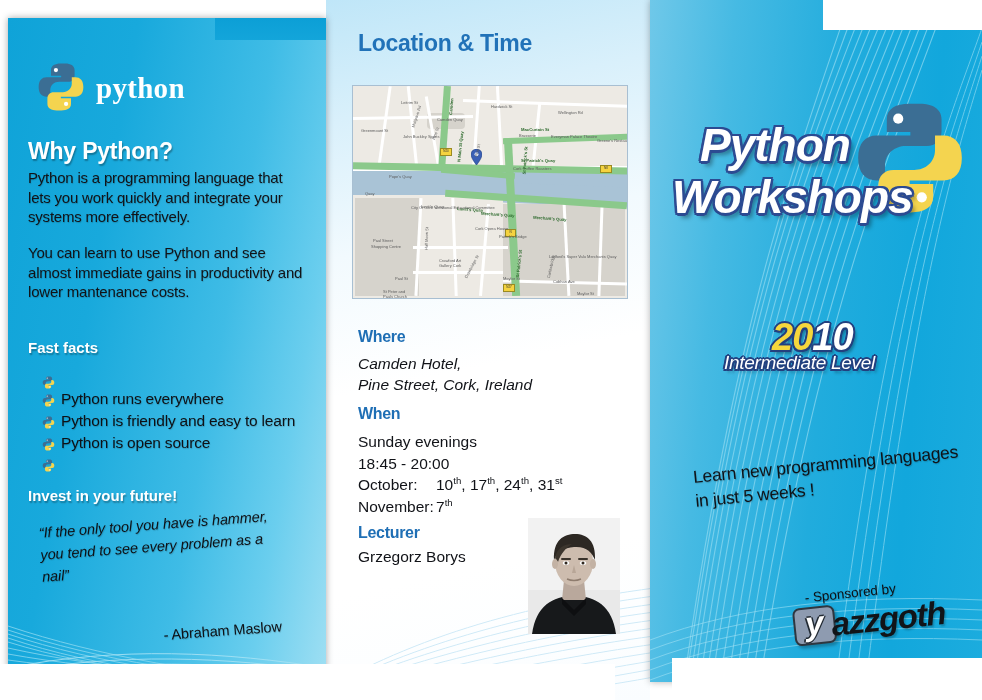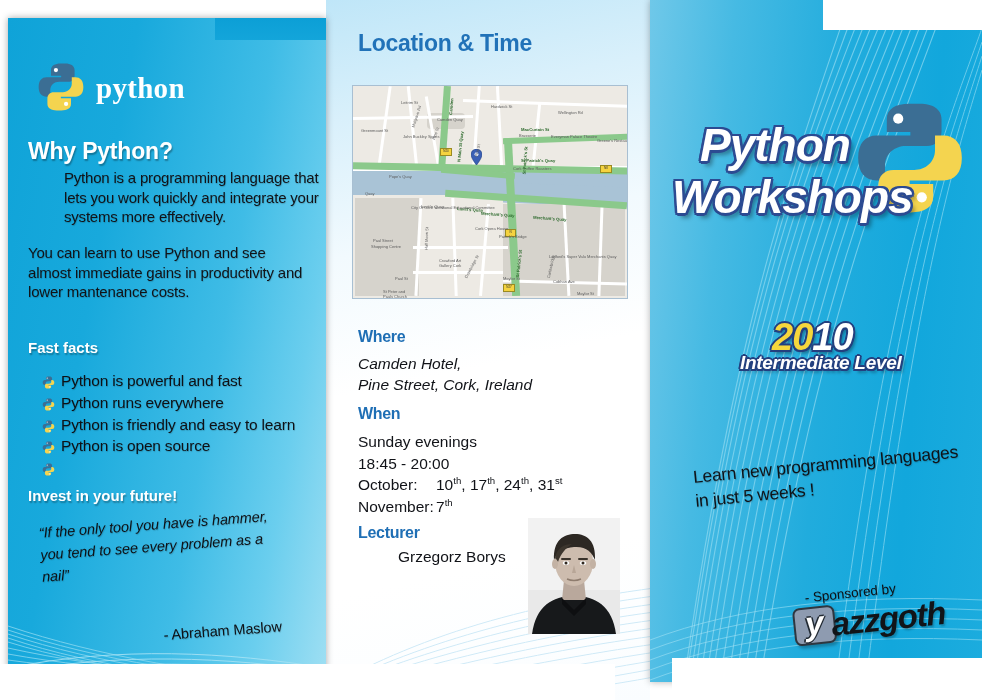--- a/index.html
+++ b/index.html
@@ -34,21 +34,21 @@
 
   
   #py-logo-row{position:absolute;left:36px;top:62px;display:flex;align-items:center;gap:10px;}
   #py-wordmark{font-family:"Liberation Serif",serif;font-size:29px;font-weight:700;color:#ffffff;
     letter-spacing:0.3px;line-height:1;padding-bottom:2px;}
   .h-left{position:absolute;color:#ffffff;font-weight:bold;
     text-shadow:1px 1.5px 1.5px rgba(0,0,0,0.30);}
   #why-python{left:28px;top:138px;font-size:23px;letter-spacing:-0.2px;}
   .body-left{position:absolute;color:#111318;font-size:15px;line-height:1.30;
     letter-spacing:-0.2px;text-shadow:0.5px 1px 1px rgba(0,0,0,0.18);}
-  #para1{left:28px;top:168px;width:276px;margin-left:36px;}
+  #para1{left:28px;top:168px;width:276px;}
   #para2{left:28px;top:243px;width:276px;}
   #fast-facts-h{left:28px;top:339px;font-size:15px;}
   #facts-list{position:absolute;left:42px;top:371px;width:268px;margin:0;padding:0;list-style:none;}
   #facts-list li{display:flex;align-items:flex-start;gap:6px;color:#0E1116;font-size:15.5px;
     line-height:1.28;margin-bottom:2px;letter-spacing:-0.2px;
     text-shadow:0.5px 1px 1px rgba(0,0,0,0.18);}
   .bullet-py{flex:0 0 auto;width:13px;height:13px;margin-top:3px;}
   #invest-h{left:28px;top:487px;font-size:15px;}
   #quote-block{position:absolute;left:38px;top:522px;width:250px;color:#0E1116;
     font-size:14.5px;font-style:italic;line-height:1.52;letter-spacing:-0.1px;
@@ -75,21 +75,21 @@
     font-size:3px;color:#333;text-align:center;line-height:5px;}
 
   #where-h{left:358px;top:328px;font-size:16px;}
   #where-body{position:absolute;left:358px;top:354px;color:#111318;font-size:15.5px;line-height:1.35;font-style:italic;}
   #when-h{left:358px;top:405px;font-size:16px;}
   #when-body{position:absolute;left:358px;top:431px;color:#111318;font-size:15.5px;line-height:1.40;}
   #when-body .mrow{display:flex;}
   #when-body .mlab{width:78px;flex:0 0 78px;}
   sup{font-size:0.62em;vertical-align:super;}
   #lecturer-h{left:358px;top:524px;font-size:16px;}
-  #lecturer-name{position:absolute;left:358px;top:548px;color:#111318;font-size:15.5px;margin-left:40px;}
+  #lecturer-name{position:absolute;left:358px;top:548px;color:#111318;font-size:15.5px;}
   #lecturer-photo{position:absolute;left:528px;top:518px;width:92px;height:116px;
     background:linear-gradient(170deg,#f4f4f4,#d8d8d8);overflow:hidden;}
   #note-mid{position:absolute;left:356px;top:650px;color:#111318;font-size:14px;letter-spacing:-0.2px;}
 
   
   .h-right{position:absolute;color:#ffffff;font-weight:bold;font-style:italic;
     letter-spacing:-1px;
     text-shadow:
       -2.5px 0 0 #2C4B92, 2.5px 0 0 #2C4B92, 0 -2.5px 0 #2C4B92, 0 2.5px 0 #2C4B92,
       -2px -2px 0 #2C4B92, 2px -2px 0 #2C4B92, -2px 2px 0 #2C4B92, 2px 2px 0 #2C4B92,
@@ -100,25 +100,25 @@
   #year-wrap{position:absolute;left:772px;top:318px;font-size:38px;font-weight:bold;font-style:italic;
     letter-spacing:-1px;line-height:1;}
   #year-wrap .y1{color:#F6D73C;
     text-shadow:-2px 0 0 #23407F,2px 0 0 #23407F,0 -2px 0 #23407F,0 2px 0 #23407F,
     -1.5px -1.5px 0 #23407F,1.5px -1.5px 0 #23407F,-1.5px 1.5px 0 #23407F,1.5px 1.5px 0 #23407F,
     3px 4px 3px rgba(0,0,0,0.3);}
   #year-wrap .y2{color:#ffffff;
     text-shadow:-2px 0 0 #23407F,2px 0 0 #23407F,0 -2px 0 #23407F,0 2px 0 #23407F,
     -1.5px -1.5px 0 #23407F,1.5px -1.5px 0 #23407F,-1.5px 1.5px 0 #23407F,1.5px 1.5px 0 #23407F,
     3px 4px 3px rgba(0,0,0,0.3);}
-  #level-line{position:absolute;left:724px;top:352px;font-size:19px;font-weight:bold;font-style:italic;
+  #level-line{position:absolute;left:724px;top:352px;font-size:19px;font-weight:normal;font-style:italic;
     color:#ffffff;letter-spacing:-0.3px;
     text-shadow:-2px 0 0 #23407F,2px 0 0 #23407F,0 -2px 0 #23407F,0 2px 0 #23407F,
     -1.5px -1.5px 0 #23407F,1.5px -1.5px 0 #23407F,-1.5px 1.5px 0 #23407F,1.5px 1.5px 0 #23407F,
-    3px 4px 3px rgba(0,0,0,0.30);margin-left:16px;}
+    3px 4px 3px rgba(0,0,0,0.30);}
 
   #tagline{position:absolute;left:692px;top:466px;width:268px;color:#101318;font-size:17.5px;
     line-height:1.35;letter-spacing:-0.3px;transform:rotate(-5.5deg);transform-origin:left top;
     text-shadow:0.5px 1px 1.2px rgba(0,0,0,0.20);}
 
   #sponsor-wrap{position:absolute;left:790px;top:592px;transform:rotate(-6deg);transform-origin:left top;}
   #sponsor-by{position:absolute;left:14px;top:0px;color:#0E1116;font-size:13.5px;white-space:nowrap;
     text-shadow:0.5px 1px 1px rgba(0,0,0,0.18);}
   #sponsor-logo{position:absolute;left:0px;top:17px;display:flex;align-items:center;}
   #sponsor-ybox{width:38px;height:34px;background:#8E9BB0;border:2.5px solid #2E3740;border-radius:7px;
@@ -357,21 +357,20 @@
   <ul id="facts-list">
     <li>
       <span class="bullet-py">
         <svg width="13" height="13" viewBox="0 0 64 64">
             <path d="M31.6,2 C24.2,2 19.2,4.6 19.2,10.6 L19.2,17.6 L32.2,17.6 L32.2,19.6 L13.6,19.6 C7.4,19.6 3.4,23.8 3.4,32 C3.4,40.2 7.4,44.4 13.6,44.4 L18.2,44.4 L18.2,36.4 C18.2,29.6 23.6,25.4 29.6,25.4 L41.2,25.4 C46.2,25.4 49.4,22 49.4,17.2 L49.4,10.6 C49.4,4.6 44,2 37.6,2 Z" fill="#3B6E94"></path>
             <circle cx="25.5" cy="10.3" r="3" fill="#fff"></circle>
             <path d="M32.4,62 C39.8,62 44.8,59.4 44.8,53.4 L44.8,46.4 L31.8,46.4 L31.8,44.4 L50.4,44.4 C56.6,44.4 60.6,40.2 60.6,32 C60.6,23.8 56.6,19.6 50.4,19.6 L45.8,19.6 L45.8,27.6 C45.8,34.4 40.4,38.6 34.4,38.6 L22.8,38.6 C17.8,38.6 14.6,42 14.6,46.8 L14.6,53.4 C14.6,59.4 20,62 26.4,62 Z" fill="#F4D44F"></path>
             <circle cx="38.5" cy="53.7" r="3" fill="#fff"></circle>
           </svg>
       </span>
-      <span>Python is powerful and fast</span>
     </li>
     <li>
       <span class="bullet-py">
         <svg width="13" height="13" viewBox="0 0 64 64">
             <path d="M31.6,2 C24.2,2 19.2,4.6 19.2,10.6 L19.2,17.6 L32.2,17.6 L32.2,19.6 L13.6,19.6 C7.4,19.6 3.4,23.8 3.4,32 C3.4,40.2 7.4,44.4 13.6,44.4 L18.2,44.4 L18.2,36.4 C18.2,29.6 23.6,25.4 29.6,25.4 L41.2,25.4 C46.2,25.4 49.4,22 49.4,17.2 L49.4,10.6 C49.4,4.6 44,2 37.6,2 Z" fill="#3B6E94"></path>
             <circle cx="25.5" cy="10.3" r="3" fill="#fff"></circle>
             <path d="M32.4,62 C39.8,62 44.8,59.4 44.8,53.4 L44.8,46.4 L31.8,46.4 L31.8,44.4 L50.4,44.4 C56.6,44.4 60.6,40.2 60.6,32 C60.6,23.8 56.6,19.6 50.4,19.6 L45.8,19.6 L45.8,27.6 C45.8,34.4 40.4,38.6 34.4,38.6 L22.8,38.6 C17.8,38.6 14.6,42 14.6,46.8 L14.6,53.4 C14.6,59.4 20,62 26.4,62 Z" fill="#F4D44F"></path>
             <circle cx="38.5" cy="53.7" r="3" fill="#fff"></circle>
           </svg>
       </span>

